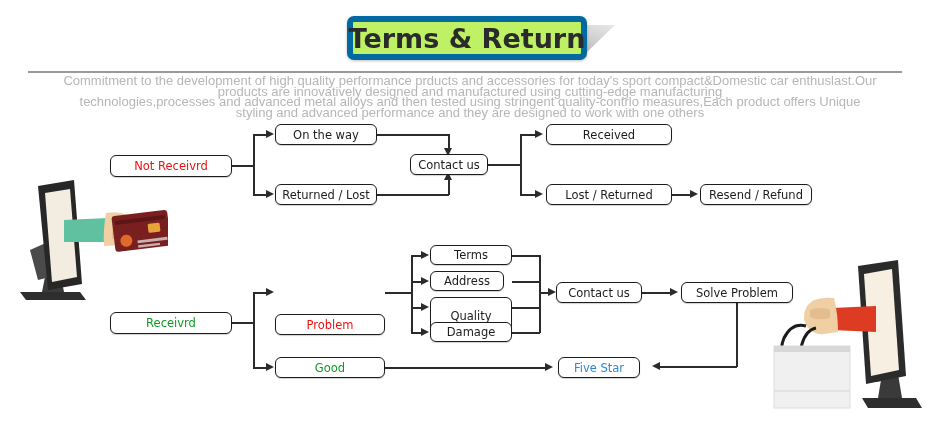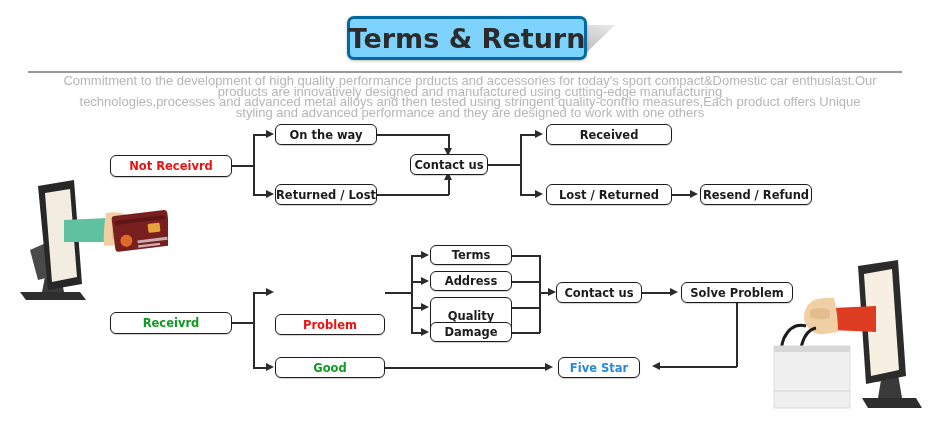--- a/index.html
+++ b/index.html
@@ -10,21 +10,21 @@
     font-family:"Liberation Sans", sans-serif;
     position:relative;
     overflow:hidden;
   }
 
   
   #header-area { position:absolute; left:0; top:0; width:930px; height:70px; }
   #banner-wrap { position:absolute; left:347px; top:16px; width:240px; height:44px; }
   #banner-box {
     position:absolute; left:0; top:0; width:240px; height:44px;
-    background:#7dd3fc; border:3px solid #0369a1; border-radius:7px;
+    background:#bef264; border:6px solid #0369a1; border-radius:7px;
     box-shadow:0 1px 3px rgba(0,0,0,0.25);
     display:flex; align-items:center; justify-content:center;
   }
   #banner-title {
     font-family:"DejaVu Sans", sans-serif;
     font-weight:bold; font-size:27px; color:#2b2b2b;
     letter-spacing:0px; white-space:nowrap;
   }
   #banner-tail2 {
     position:absolute; left:240px; top:9px; width:28px; height:27px;
@@ -46,21 +46,21 @@
   #intro-text span { display:block; }
 
   
   .node {
     position:absolute;
     background:#ffffff;
     border:1.6px solid #1c1c1c;
     border-radius:6px;
     display:flex; align-items:center; justify-content:center;
     font-family:"DejaVu Sans", sans-serif;
-    font-weight:bold; font-size:11.5px;
+    font-weight:normal; font-size:11.5px;
     color:#1c1c1c;
     white-space:nowrap;
     box-shadow:0 1px 1px rgba(0,0,0,0.18);
     z-index:3;
   }
   .node.red   { color:#ee1111; }
   .node.green { color:#0f9b23; }
   .node.blue  { color:#2a8ada; }
 
   .ln { position:absolute; background:#2b2b2b; z-index:1; }
@@ -203,21 +203,21 @@
 <div class="ln lnh" style="left:411px; top:255px; width:13px;"></div>
 <div class="arw arw-r" style="left:421px; top:251px;"></div>
 <div class="ln lnh" style="left:411px; top:281px; width:13px;"></div>
 <div class="arw arw-r" style="left:421px; top:277px;"></div>
 <div class="ln lnh" style="left:411px; top:307px; width:13px;"></div>
 <div class="arw arw-r" style="left:421px; top:303px;"></div>
 <div class="ln lnh" style="left:411px; top:332px; width:13px;"></div>
 <div class="arw arw-r" style="left:421px; top:328px;"></div>
 
 <div class="node" style="left:430px; top:245px; width:82px; height:20px;">Terms</div>
-<div class="node" style="left:430px; top:271px; width:82px; height:20px;">Address</div>
+<div class="node" style="left:430px; top:271px; width:74px; height:20px;">Address</div>
 <div class="node" style="left:430px; top:297px; width:82px; height:37px;">Quality</div>
 <div class="node" style="left:430px; top:322px; width:82px; height:20px;">Damage</div>
 
 <div class="ln lnh" style="left:512px; top:255px; width:28px;"></div>
 <div class="ln lnh" style="left:512px; top:281px; width:28px;"></div>
 <div class="ln lnh" style="left:512px; top:307px; width:28px;"></div>
 <div class="ln lnh" style="left:512px; top:332px; width:28px;"></div>
 <div class="ln lnv" style="left:539px; top:255px; height:78px;"></div>
 <div class="ln lnh" style="left:539px; top:292px; width:12px;"></div>
 <div class="arw arw-r" style="left:548px; top:288px;"></div>

